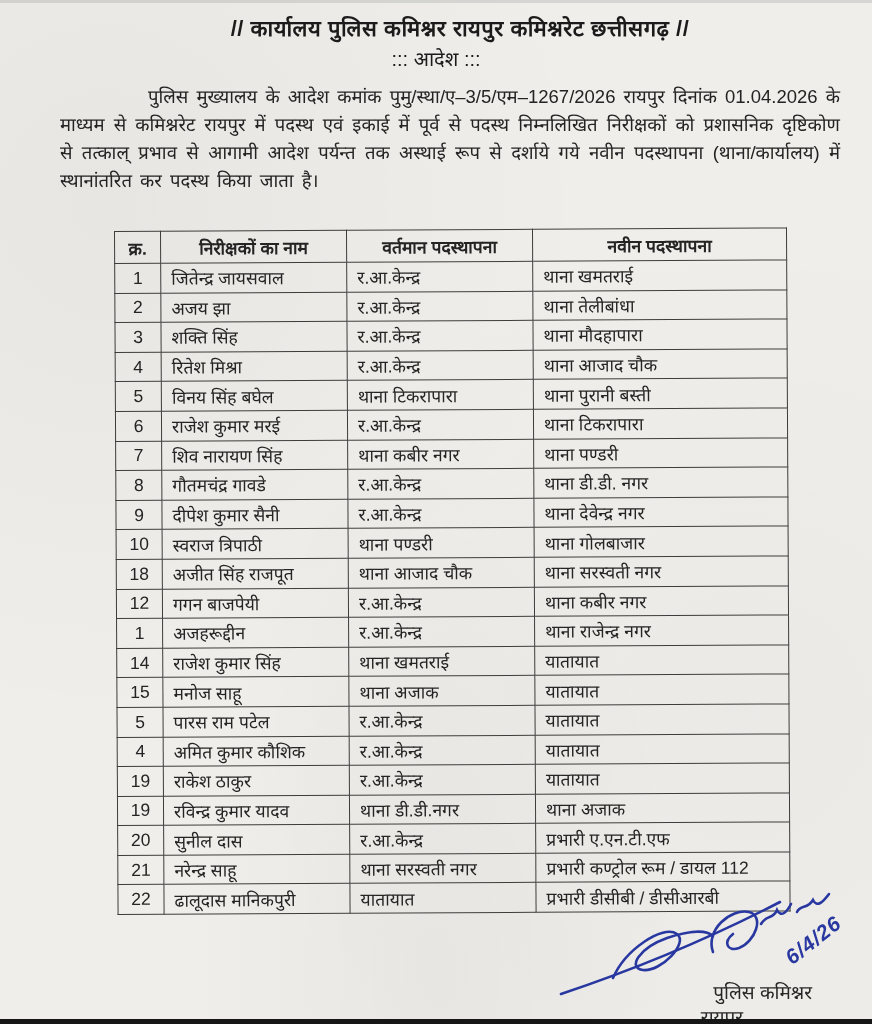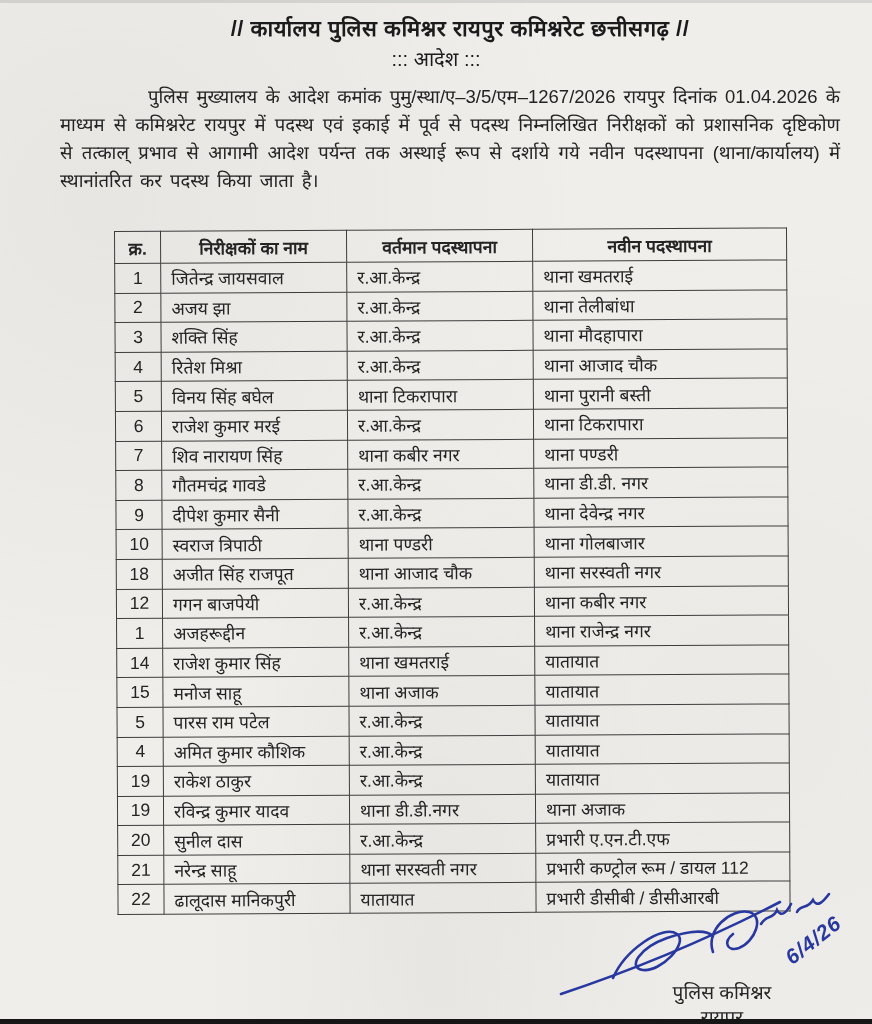--- a/index.html
+++ b/index.html
@@ -110,21 +110,21 @@
     font-weight: bold;
     color: #2838a0;
     transform: rotate(-38deg);
     transform-origin: left center;
     letter-spacing: 1px;
   }
   .sig-designation {
     position: absolute;
     left: 632px; top: 979px;
     width: 180px;
-    text-align: center;
+    text-align: right;
     font-size: 19px;
     font-weight: 500;
     color: #262626;
   }
   .sig-place {
     position: absolute;
     left: 632px; top: 1004px;
     width: 180px;
     text-align: center;
     font-size: 19px;

